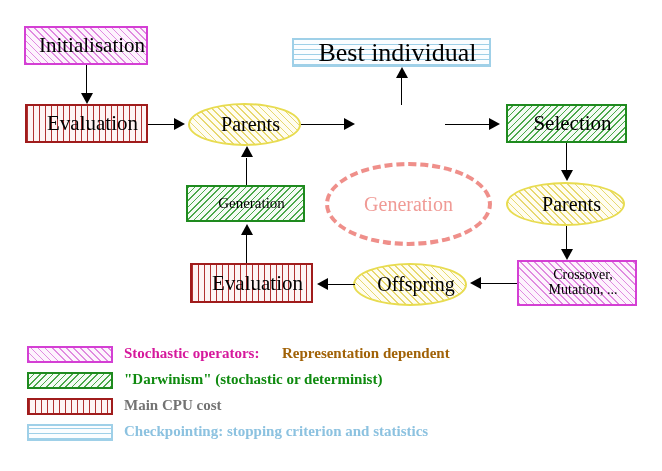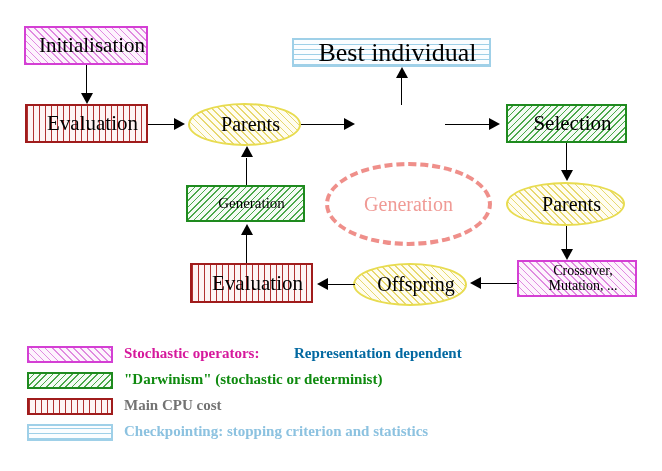--- a/index.html
+++ b/index.html
@@ -104,21 +104,21 @@
     height: 17px;
   }
   .legend-text {
     position: absolute;
     white-space: nowrap;
     font-family: "Liberation Serif", "DejaVu Serif", serif;
     font-weight: bold;
     font-size: 15px;
   }
   .lt-magenta { color: #d6189c; }
-  .lt-gold    { color: #0369a1; margin-left: 12px; }
+  .lt-gold    { color: #a16207; }
   .lt-green   { color: #0f8a0f; }
   .lt-red     { color: #737373; }
   .lt-blue    { color: #8cc2e0; }
 </style>
 </head>
 <body>
 
 <div id="canvas">
 
   <div class="node fill-magenta" style="left:24px; top:26px; width:124px; height:39px; font-size:21px;">Initialisation</div>
@@ -127,21 +127,21 @@
 
   <div class="node fill-yellow ellipse" style="left:188px; top:103px; width:113px; height:43px; font-size:20px;">Parents</div>
 
   <div class="node fill-blue" style="left:292px; top:38px; width:199px; height:29px; font-size:26px;">Best individual</div>
 
 
   <div class="node fill-green" style="left:506px; top:104px; width:121px; height:39px; font-size:21px;">Selection</div>
 
   <div class="node fill-yellow ellipse" style="left:506px; top:182px; width:119px; height:44px; font-size:20px;">Parents</div>
 
-  <div class="node fill-magenta" style="left:517px; top:260px; width:120px; height:37px; font-size:14px;">Crossover,
+  <div class="node fill-magenta" style="left:517px; top:260px; width:120px; height:46px; font-size:14px;">Crossover,
 Mutation, ...</div>
 
   <div class="node fill-yellow ellipse" style="left:353px; top:263px; width:114px; height:43px; font-size:20px;">Offspring</div>
 
   <div class="node fill-red" style="left:190px; top:263px; width:123px; height:40px; font-size:21px;">Evaluation</div>
 
   <div class="node fill-green" style="left:186px; top:185px; width:119px; height:37px; font-size:15px;">Generation</div>
 
   <div class="node-gen" style="left:325px; top:162px; width:167px; height:84px; font-size:20px;">Generation</div>
 

